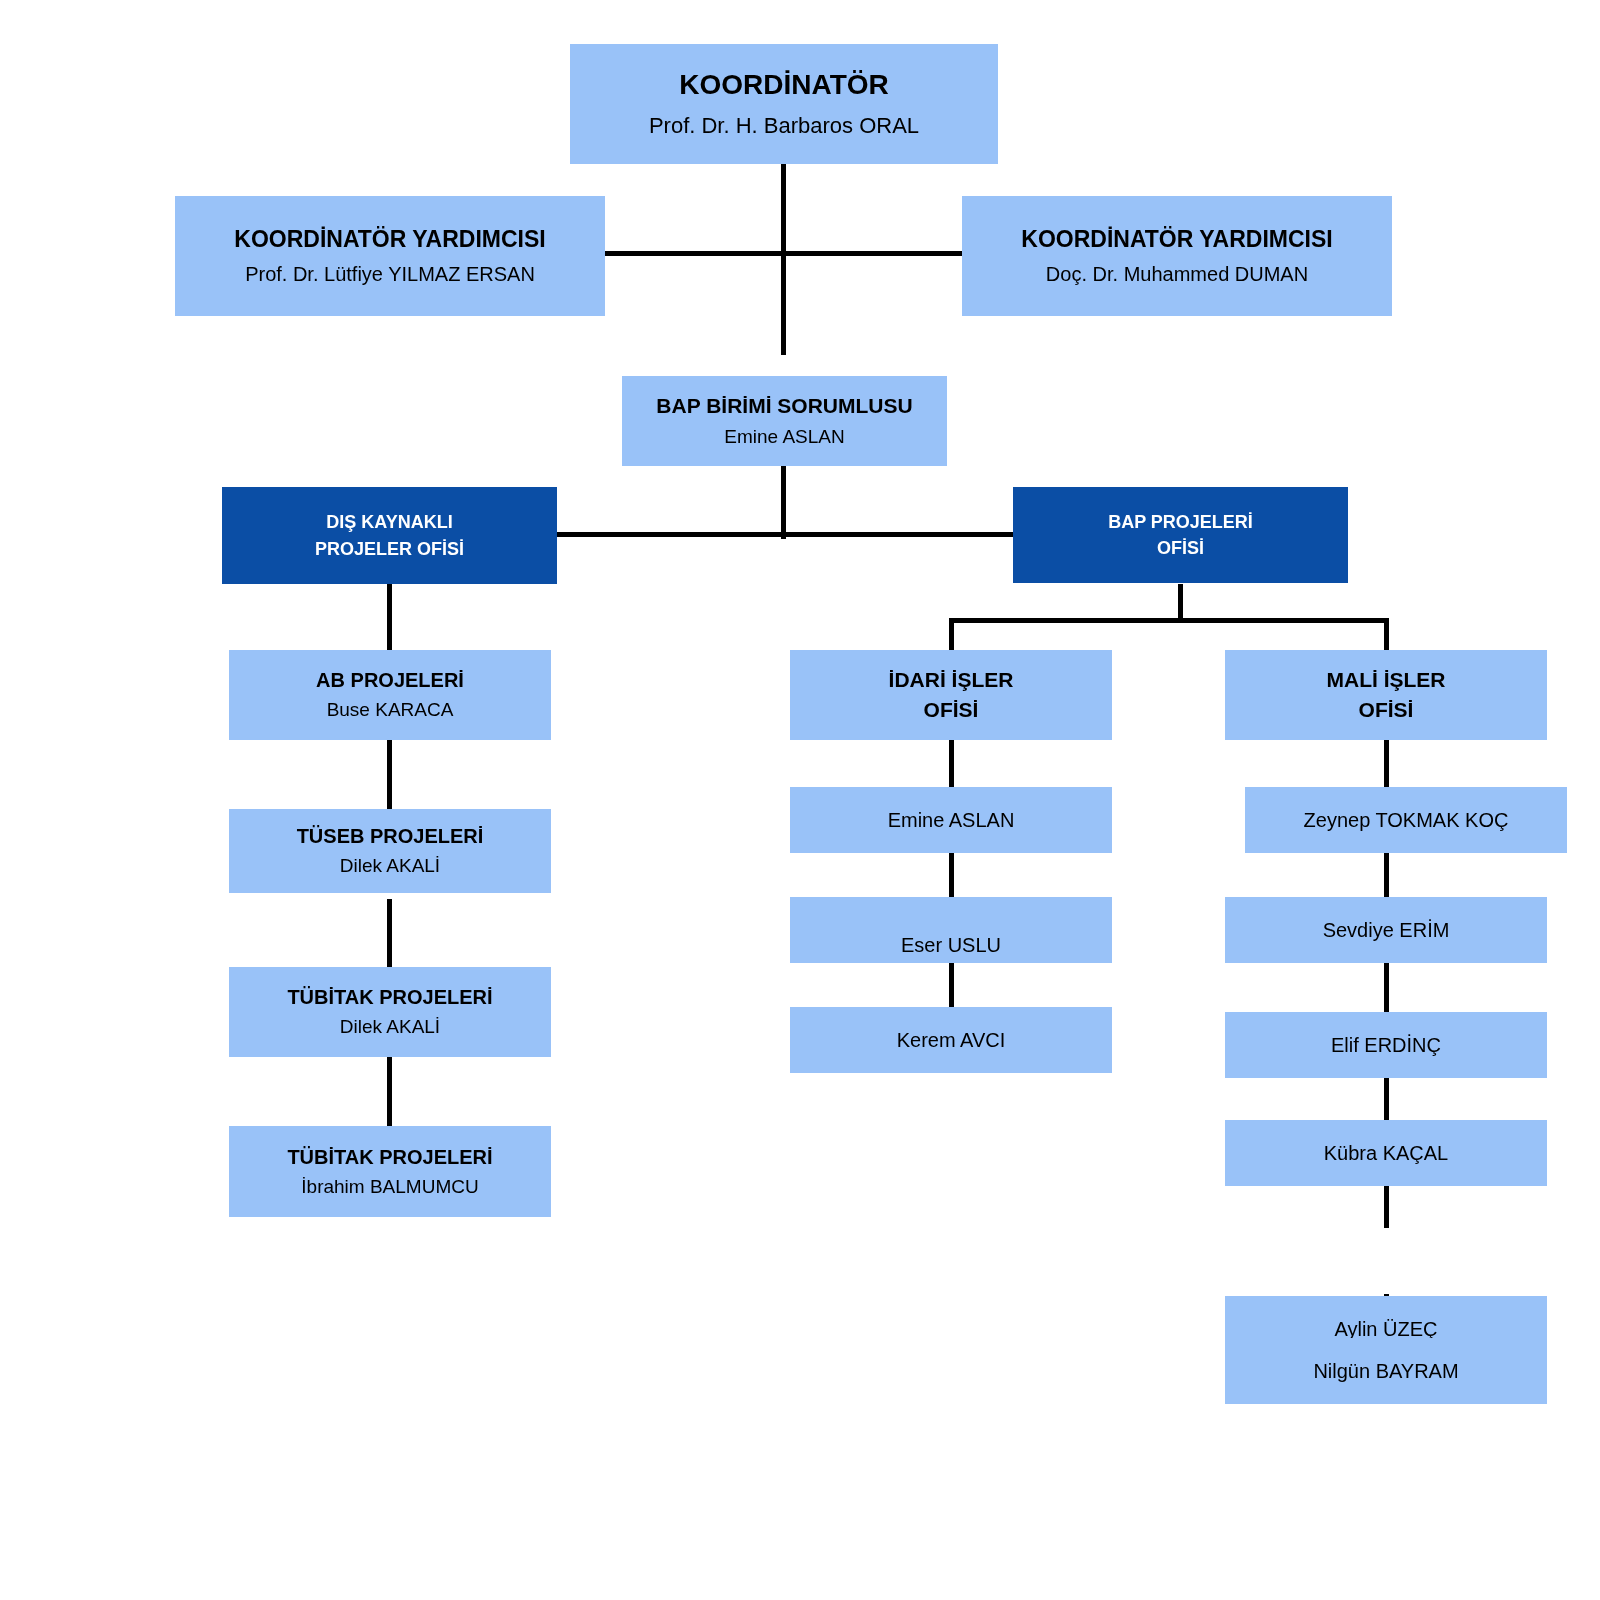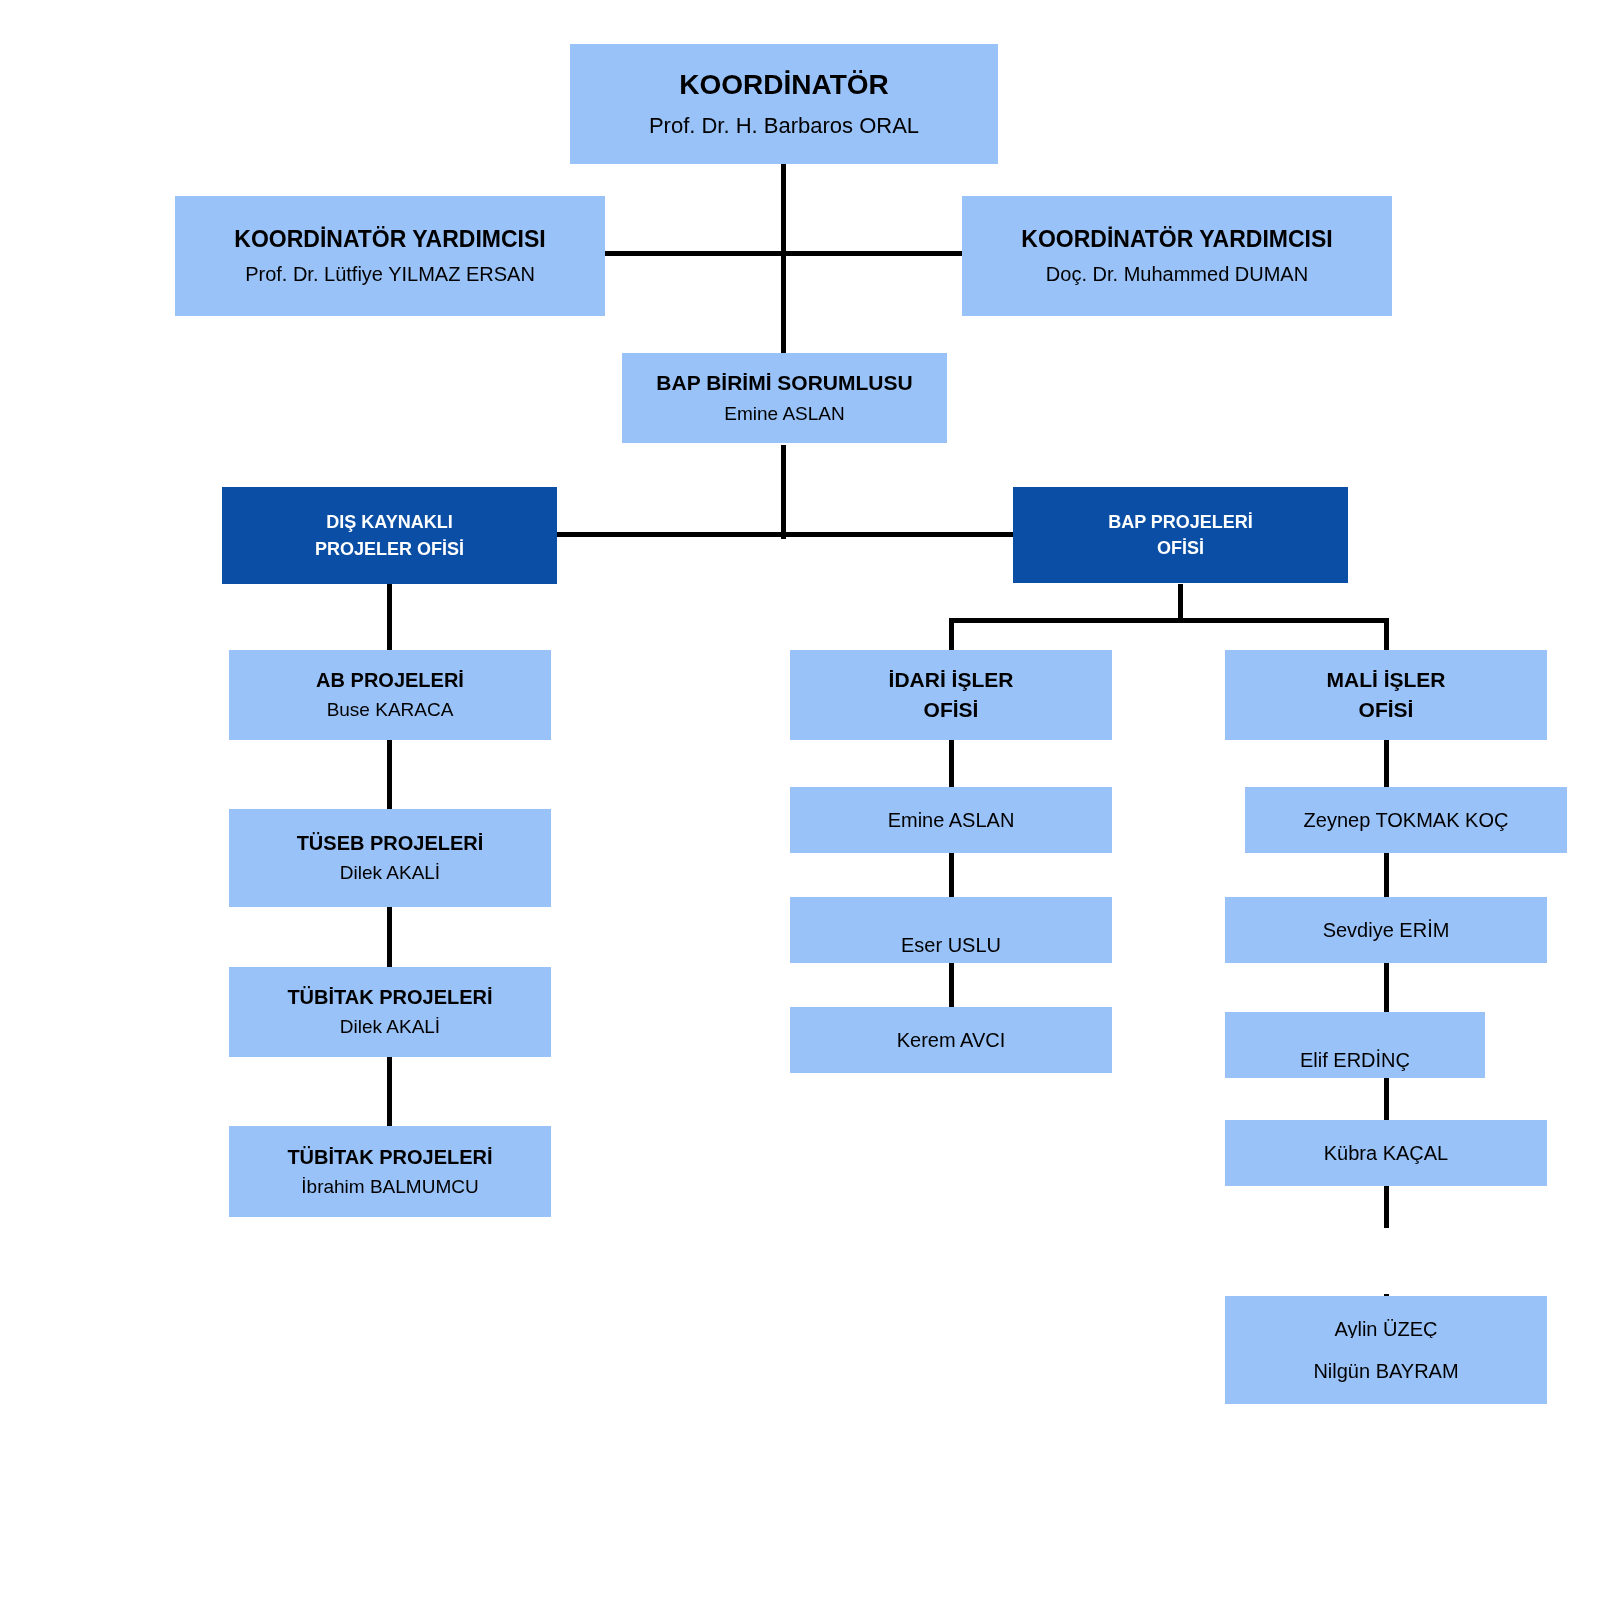--- a/index.html
+++ b/index.html
@@ -83,21 +83,21 @@
   <div class="node light" style="left:175px;top:196px;width:430px;height:120px;">
     <div class="title lg">KOORDİNATÖR YARDIMCISI</div>
     <div class="name md">Prof. Dr. Lütfiye YILMAZ ERSAN</div>
   </div>
 
   <div class="node light" style="left:962px;top:196px;width:430px;height:120px;">
     <div class="title lg">KOORDİNATÖR YARDIMCISI</div>
     <div class="name md">Doç. Dr. Muhammed DUMAN</div>
   </div>
 
-  <div class="node light" style="left:622px;top:353px;width:325px;height:90px;">
+  <div class="node light" style="left:622px;top:376px;width:325px;height:90px;">
     <div class="title md">BAP BİRİMİ SORUMLUSU</div>
     <div class="name sm">Emine ASLAN</div>
   </div>
 
   <div class="node dark" style="left:222px;top:487px;width:335px;height:97px;">
     <div class="two-line">
       <div>DIŞ KAYNAKLI</div>
       <div>PROJELER OFİSİ</div>
     </div>
   </div>
@@ -107,21 +107,21 @@
       <div>BAP PROJELERİ</div>
       <div>OFİSİ</div>
     </div>
   </div>
 
   <div class="node light" style="left:229px;top:650px;width:322px;height:90px;">
     <div class="title sm">AB PROJELERİ</div>
     <div class="name sm">Buse KARACA</div>
   </div>
 
-  <div class="node light" style="left:229px;top:809px;width:322px;height:98px;">
+  <div class="node light" style="left:229px;top:809px;width:322px;height:84px;">
     <div class="title sm">TÜSEB PROJELERİ</div>
     <div class="name sm">Dilek AKALİ</div>
   </div>
 
   <div class="node light" style="left:229px;top:967px;width:322px;height:90px;">
     <div class="title sm">TÜBİTAK PROJELERİ</div>
     <div class="name sm">Dilek AKALİ</div>
   </div>
 
   <div class="node light" style="left:229px;top:1126px;width:322px;height:91px;">
@@ -156,21 +156,21 @@
   </div>
 
   <div class="node light" style="left:1225px;top:787px;width:322px;height:66px;margin-left:20px;">
     <div class="member">Zeynep TOKMAK KOÇ</div>
   </div>
 
   <div class="node light" style="left:1225px;top:897px;width:322px;height:66px;text-align:center;">
     <div class="member">Sevdiye ERİM</div>
   </div>
 
-  <div class="node light" style="left:1225px;top:1012px;width:260px;height:66px;justify-content:flex-end;">
+  <div class="node light" style="left:1225px;top:1012px;width:322px;height:66px;">
     <div class="member">Elif ERDİNÇ</div>
   </div>
 
   <div class="node light" style="left:1225px;top:1120px;width:322px;height:66px;text-align:center;">
     <div class="member">Kübra KAÇAL</div>
   </div>
 
   <div class="node light" style="left:1225px;top:1296px;width:322px;height:66px;">
     <div class="member">Aylin ÜZEÇ</div>
   </div>

